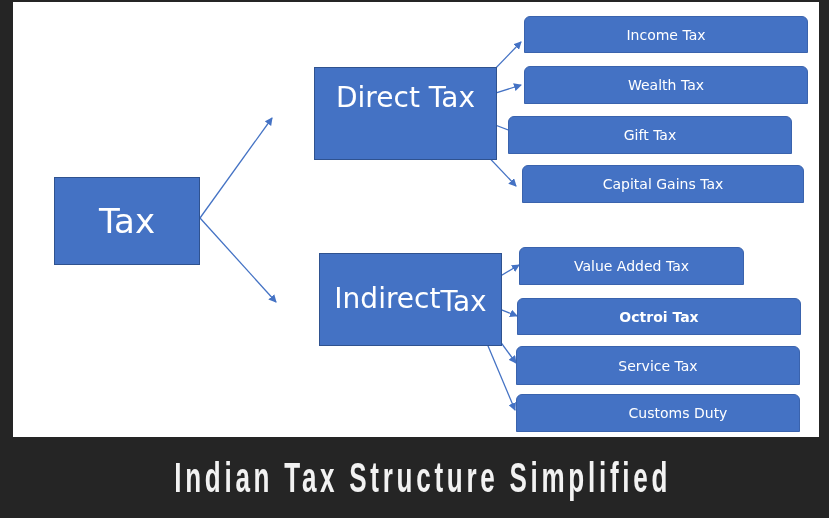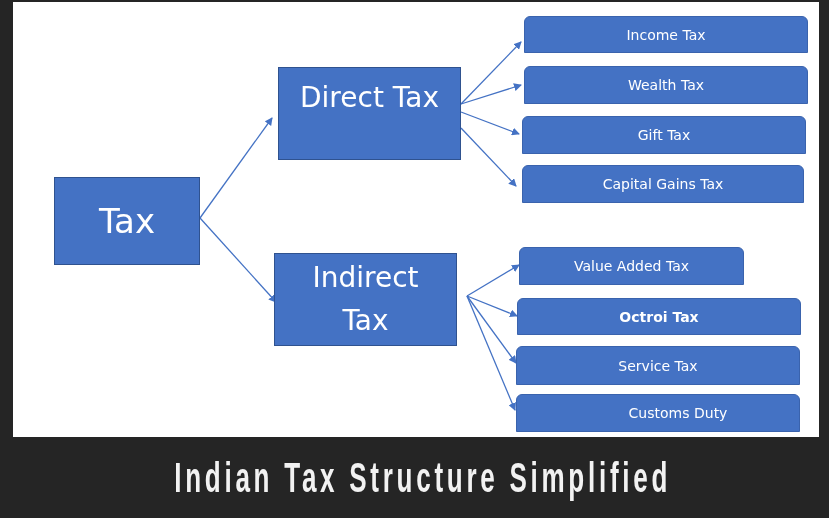--- a/index.html
+++ b/index.html
@@ -1,20 +1,20 @@
 <!DOCTYPE html>
 <html><head>
 <meta charset="utf-8">
 <style>
   html, body { margin:0; padding:0; }
   body { width:829px; height:518px; background:#252525; position:relative; overflow:hidden; font-family:"DejaVu Sans", sans-serif; }
   .canvas { position:absolute; left:13px; top:2px; width:806px; height:435px; background:#ffffff; }
   .node { position:absolute; background:#4472c4; color:#ffffff; border:1px solid #2f528f; box-sizing:border-box; display:flex; align-items:center; justify-content:center; text-align:center; }
   .leaf { border-radius:6px 6px 0 0; font-size:14px; border:1px solid #3a63ad; }
-  .big { line-height:1.3; }
+  .big { line-height:1.3;margin-left:36px; }
   svg.arrows { position:absolute; left:0; top:0; }
   .footer { position:absolute; left:8px; top:437px; width:829px; height:81px; display:flex; align-items:center; justify-content:center; }
   .footer-title { color:#f2f2f2; font-family:"Liberation Sans", sans-serif; font-weight:bold; font-size:42px; letter-spacing:6px; transform:scaleX(0.62); white-space:nowrap; }
 </style>
 </head>
 <body>
 
 <div class="canvas">
   <svg class="arrows" width="806" height="435">
     <defs>
@@ -40,32 +40,32 @@
   </svg>
 
   <div class="node" style="left:41px; top:175px; width:146px; height:88px; font-size:34px;">
     <span>Tax</span>
   </div>
 
   <div class="node big" style="left:265px; top:65px; width:183px; height:93px; font-size:28px; align-items:flex-start; padding-top:12px;">
     <span>Direct Tax</span>
   </div>
 
-  <div class="node big" style="left:261px; top:251px; width:183px; height:93px; font-size:28px; flex-direction:column;">
+  <div class="node big" style="left:270px; top:251px; width:183px; height:93px; font-size:28px; flex-direction:row;">
     <span>Indirect</span>
     <span style="margin-top:6px;">Tax</span>
   </div>
 
   <div class="node leaf" style="left:511px; top:14px; width:284px; height:37px;">
     <span>Income Tax</span>
   </div>
   <div class="node leaf" style="left:511px; top:64px; width:284px; height:38px;">
     <span>Wealth Tax</span>
   </div>
-  <div class="node leaf" style="left:509px; top:114px; width:284px; height:38px;text-align:center;">
+  <div class="node leaf" style="left:495px; top:114px; width:284px; height:38px;text-align:center;">
     <span>Gift Tax</span>
   </div>
   <div class="node leaf" style="left:509px; top:163px; width:282px; height:38px;">
     <span>Capital Gains Tax</span>
   </div>
 
   <div class="node leaf" style="left:506px; top:245px; width:225px; height:38px;">
     <span>Value Added Tax</span>
   </div>
   <div class="node leaf" style="left:504px; top:296px; width:284px; height:37px;font-weight:bold;">

